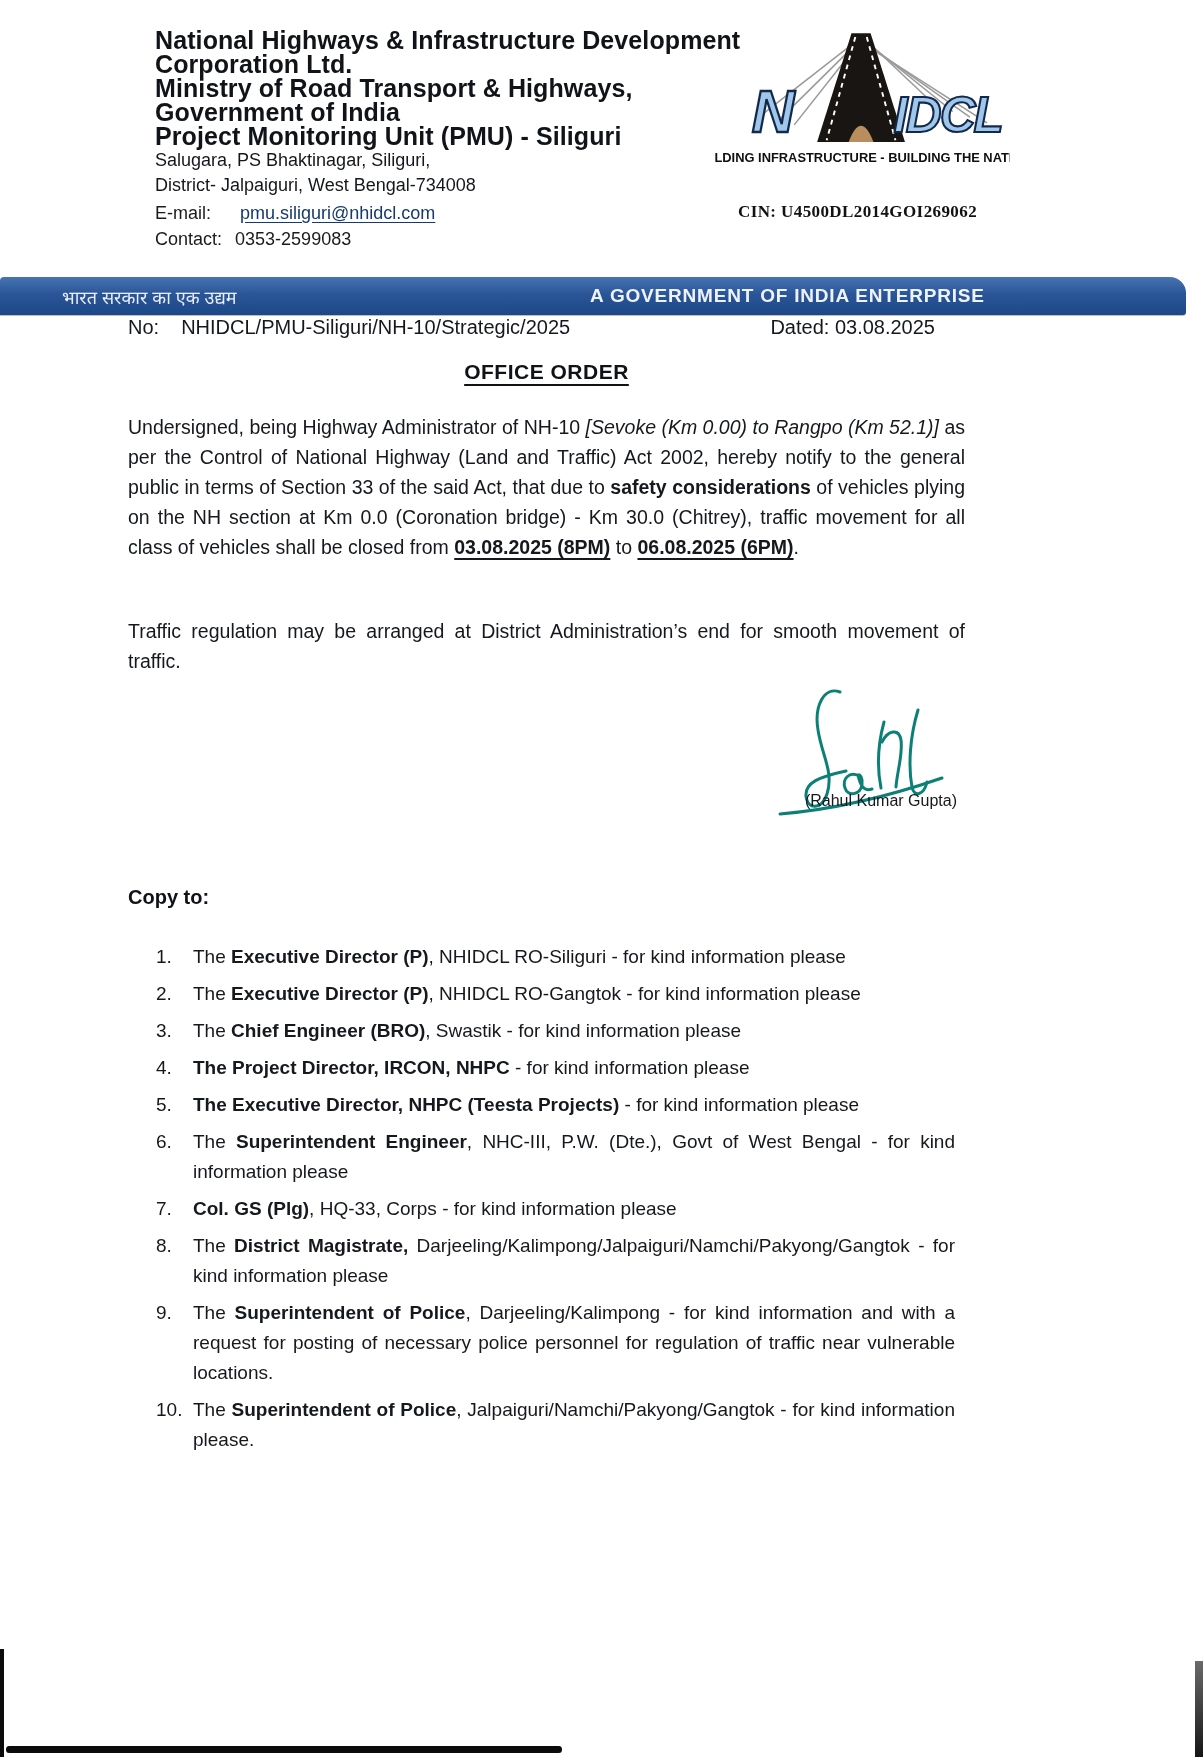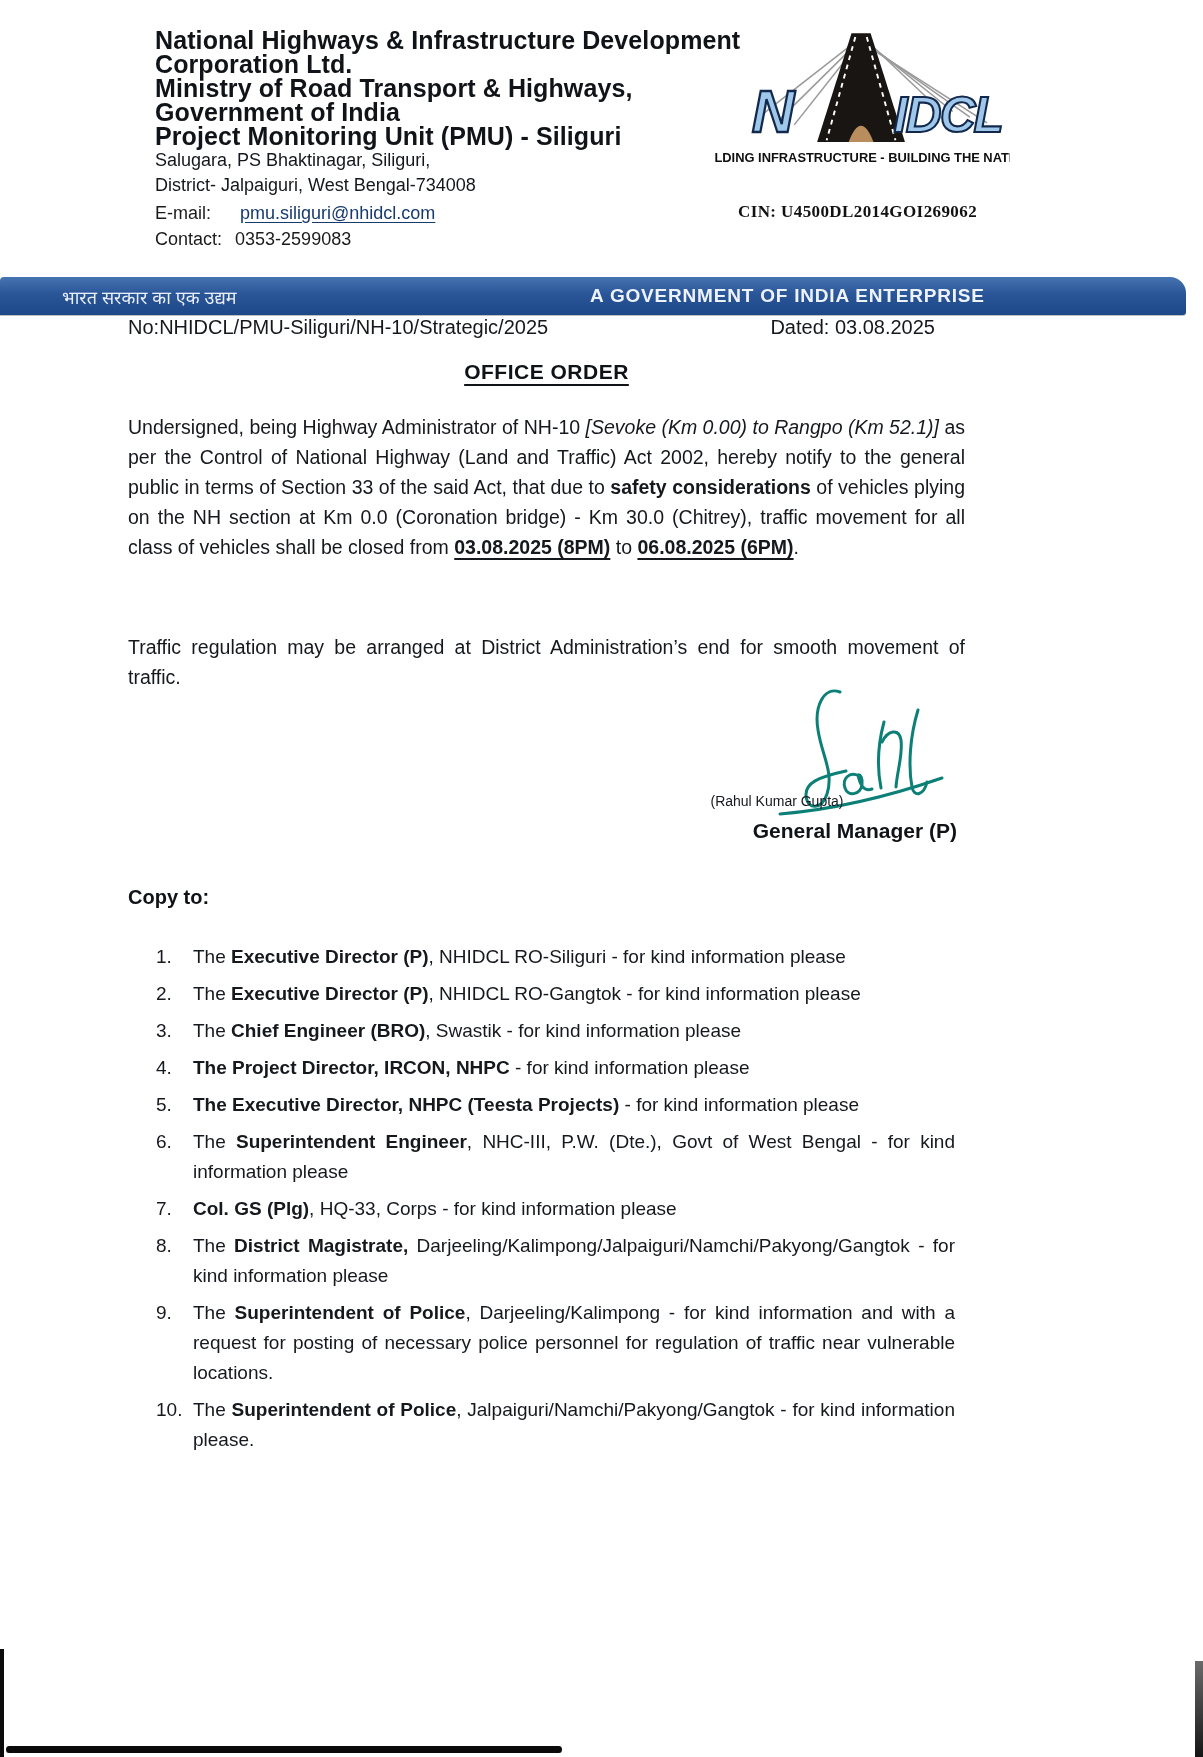--- a/index.html
+++ b/index.html
@@ -27,36 +27,36 @@
   .banner{
     position:absolute;left:0;top:277px;right:17px;height:38px;
     background:linear-gradient(180deg,#4673b1 0%,#2a5698 45%,#1c4788 100%);
     border-radius:4px 16px 3px 0;
     box-shadow:0 1px 0 rgba(0,0,0,.25);
   }
   .banner-hindi{position:absolute;left:62px;top:8px;color:#e9eff8;font-size:18px;filter:blur(.4px);}
   .banner-english{position:absolute;left:590px;top:8px;color:#eef3fb;font-weight:700;font-size:19px;letter-spacing:.8px;}
   
   .ref-row{position:absolute;left:128px;right:268px;top:316px;display:flex;justify-content:space-between;font-size:20px;color:#15181d;}
-  .ref-no-label{}
+  .ref-no-label{margin-right:22px;}
   .ref-dated{}
   
   .order-title{position:absolute;left:128px;right:238px;top:360px;text-align:center;font-weight:700;font-size:21px;letter-spacing:.5px;text-decoration:underline;text-decoration-thickness:2px;text-underline-offset:5px;color:#0f1216;}
   
   .para{position:absolute;left:128px;right:238px;font-size:19.5px;line-height:30px;text-align:justify;color:#15181d;}
   .para1{top:412px;}
-  .para2{top:616px;margin-top:16px;}
+  .para2{top:616px;}
   .sb{font-weight:700;}
   .si{font-style:italic;}
   .su{text-decoration:underline;text-decoration-thickness:2px;text-underline-offset:4px;}
   .ssup{vertical-align:super;font-size:62%;}
   
   .sig-svg{position:absolute;left:756px;top:682px;}
   .sig-text{position:absolute;right:246px;top:786px;width:360px;text-align:right;line-height:30px;}
-  .sig-name{font-size:14px;color:#15181d;text-align:center;}
+  .sig-name{font-size:16px;color:#15181d;}
   .sig-role{font-weight:700;font-size:21px;color:#101317;}
   .sig-office{font-weight:700;font-size:21px;color:#101317;}
   
   .copy-heading{position:absolute;left:128px;top:886px;font-weight:700;font-size:20px;color:#0f1216;}
   .copy-list{position:absolute;left:156px;right:248px;top:942px;}
   .copy-item{display:flex;margin-bottom:7px;font-size:19px;line-height:30px;color:#15181d;}
   .copy-num{flex:none;width:37px;}
   .copy-body{flex:1;text-align:justify;}
   
   .artifact{position:absolute;background:#0b0b0b;}
@@ -134,21 +134,20 @@
       <path d="M84,10 C68,4 58,24 62,48 C66,74 78,90 71,112 C66,127 52,129 50,114 C49,101 62,95 90,89"></path>
       <path d="M103,94 C93,89 86,97 89,106 C92,115 104,113 106,103 C107,96 104,92 102,93 C104,103 108,110 116,107"></path>
       <path d="M128,40 C122,62 121,86 125,106"></path>
       <path d="M126,60 C132,48 143,46 145,58 C147,72 141,90 140,105"></path>
       <path d="M162,28 C154,54 152,84 156,105 C158,116 168,113 171,100"></path>
       <path d="M24,132 C72,128 128,116 186,96"></path>
     </g>
   </svg>
   <div class="sig-text">
     <div class="sig-name">(Rahul Kumar Gupta)</div>
-    <div class="sig-role">General Manager (P)</div>
   </div>
 
   <div class="copy-heading">Copy to:</div>
   <div class="copy-list">
     <div class="copy-item">
         <span class="copy-num">1.</span>
         <div class="copy-body"><span>The </span><span class="sb">Executive Director (P)</span><span>, NHIDCL RO-Siliguri - for kind information please</span></div>
       </div>
     <div class="copy-item">
         <span class="copy-num">2.</span>

